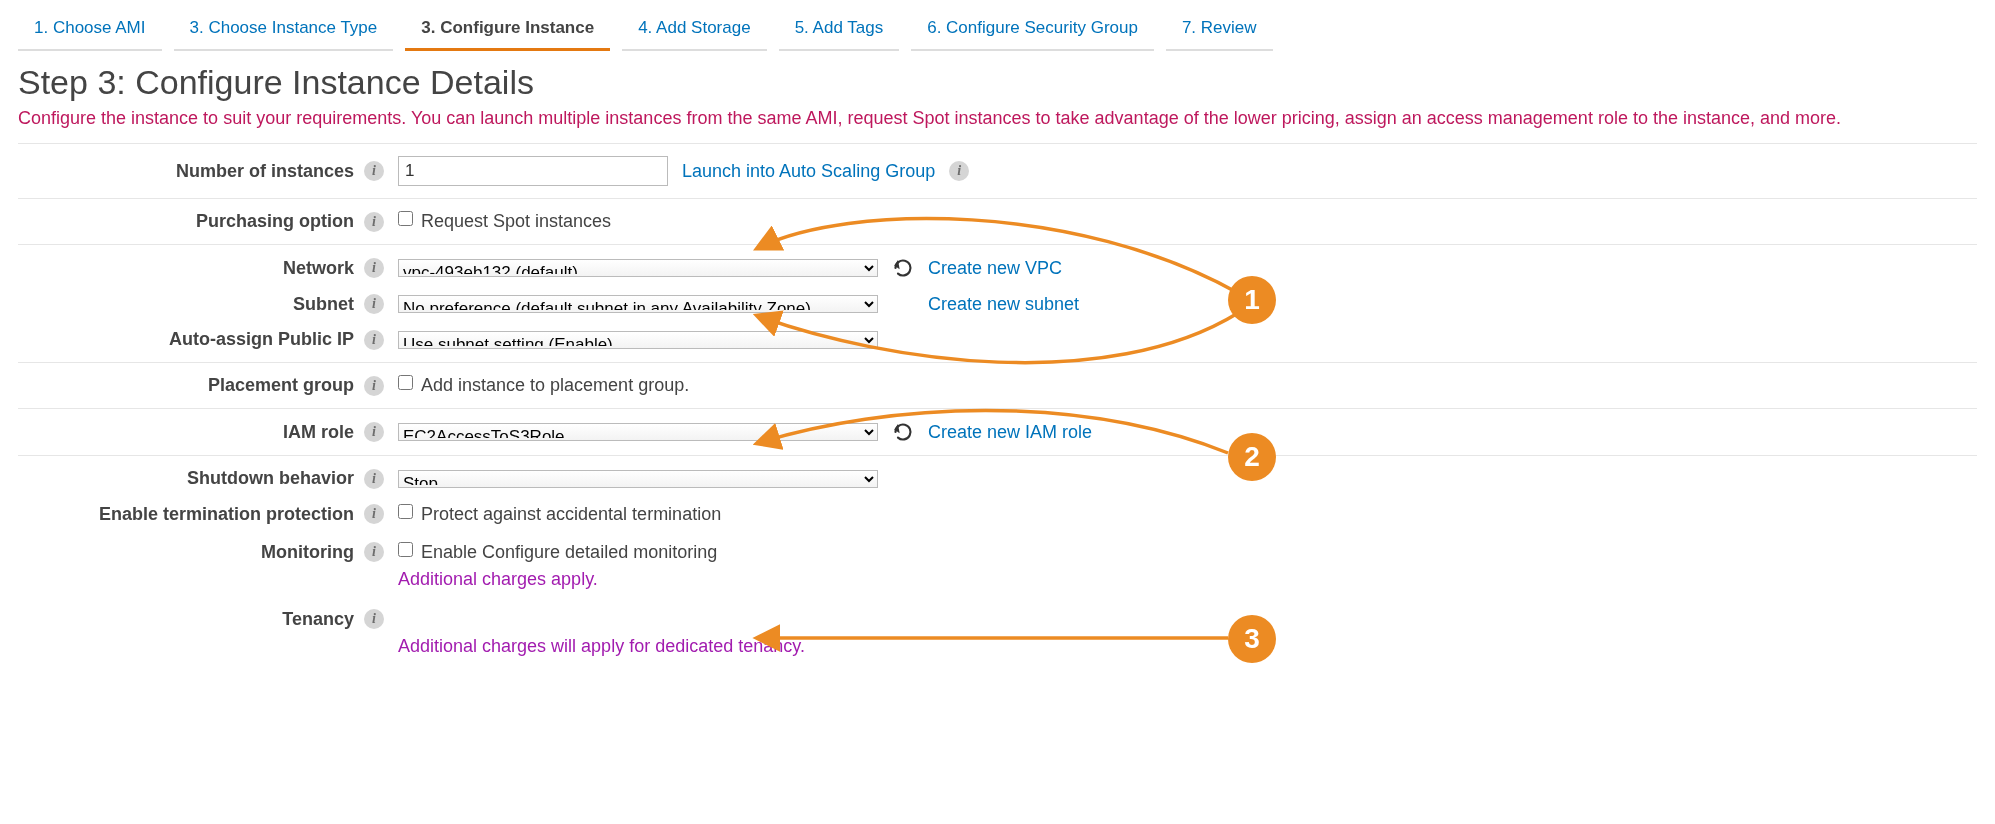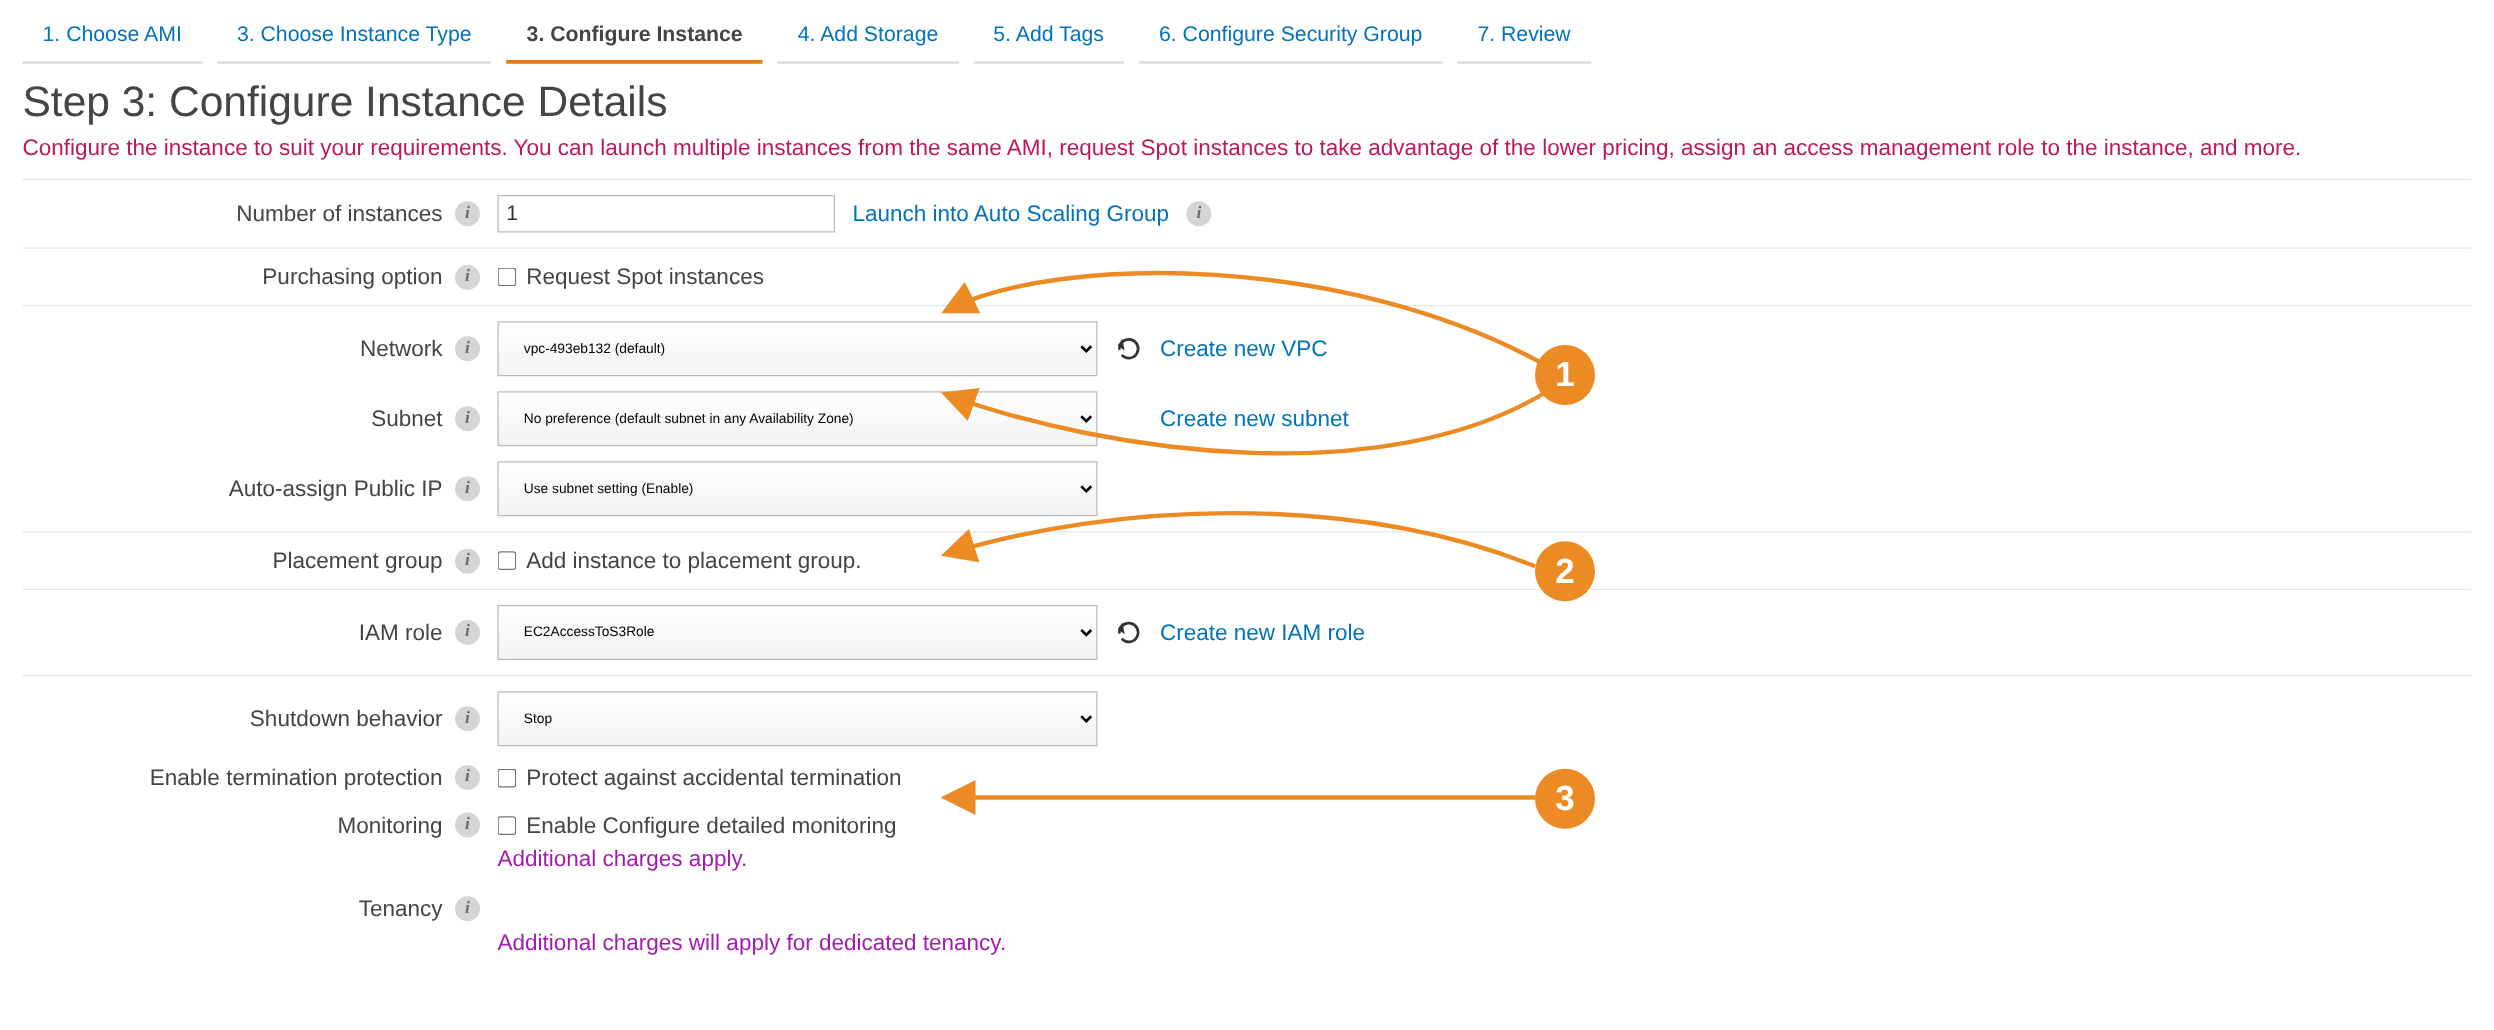--- a/index.html
+++ b/index.html
@@ -61,21 +61,21 @@
 
   .label-cell {
     width: 380px;
     display: flex;
     justify-content: flex-end;
     align-items: center;
     gap: 10px;
     padding-right: 14px;
   }
   .label-cell .label {
-    font-weight: 400;
+    font-weight: 700;
     color: #444;
     text-align: right;
     font-size: 18px;
   }
   .info-icon {
     display: inline-flex;
     align-items: center;
     justify-content: center;
     width: 20px; height: 20px;
     border-radius: 50%;
@@ -99,30 +99,30 @@
     width: 270px;
     height: 30px;
     padding: 2px 6px;
     border: 1px solid #bbb;
     font-size: 17px;
     color: #333;
   }
 
   .select {
     width: 480px;
-    height: 44px;
-    font-size: 11px;
+    height: 18px;
+    font-size: 17px;
     border: 1px solid #bbb;
     background: linear-gradient(#fff,#f3f3f3);
-    padding: 2px 16px;
+    padding: 2px 0;
   }
 
   .checkbox-line {
     display: flex;
-    align-items: center;
+    align-items: flex-start;
     gap: 8px;
     font-size: 18px;
     color: #444;
   }
   input[type="checkbox"] { width: 15px; height: 15px; }
 
   .link {
     color: #0073bb;
     text-decoration: none;
     font-size: 18px;

